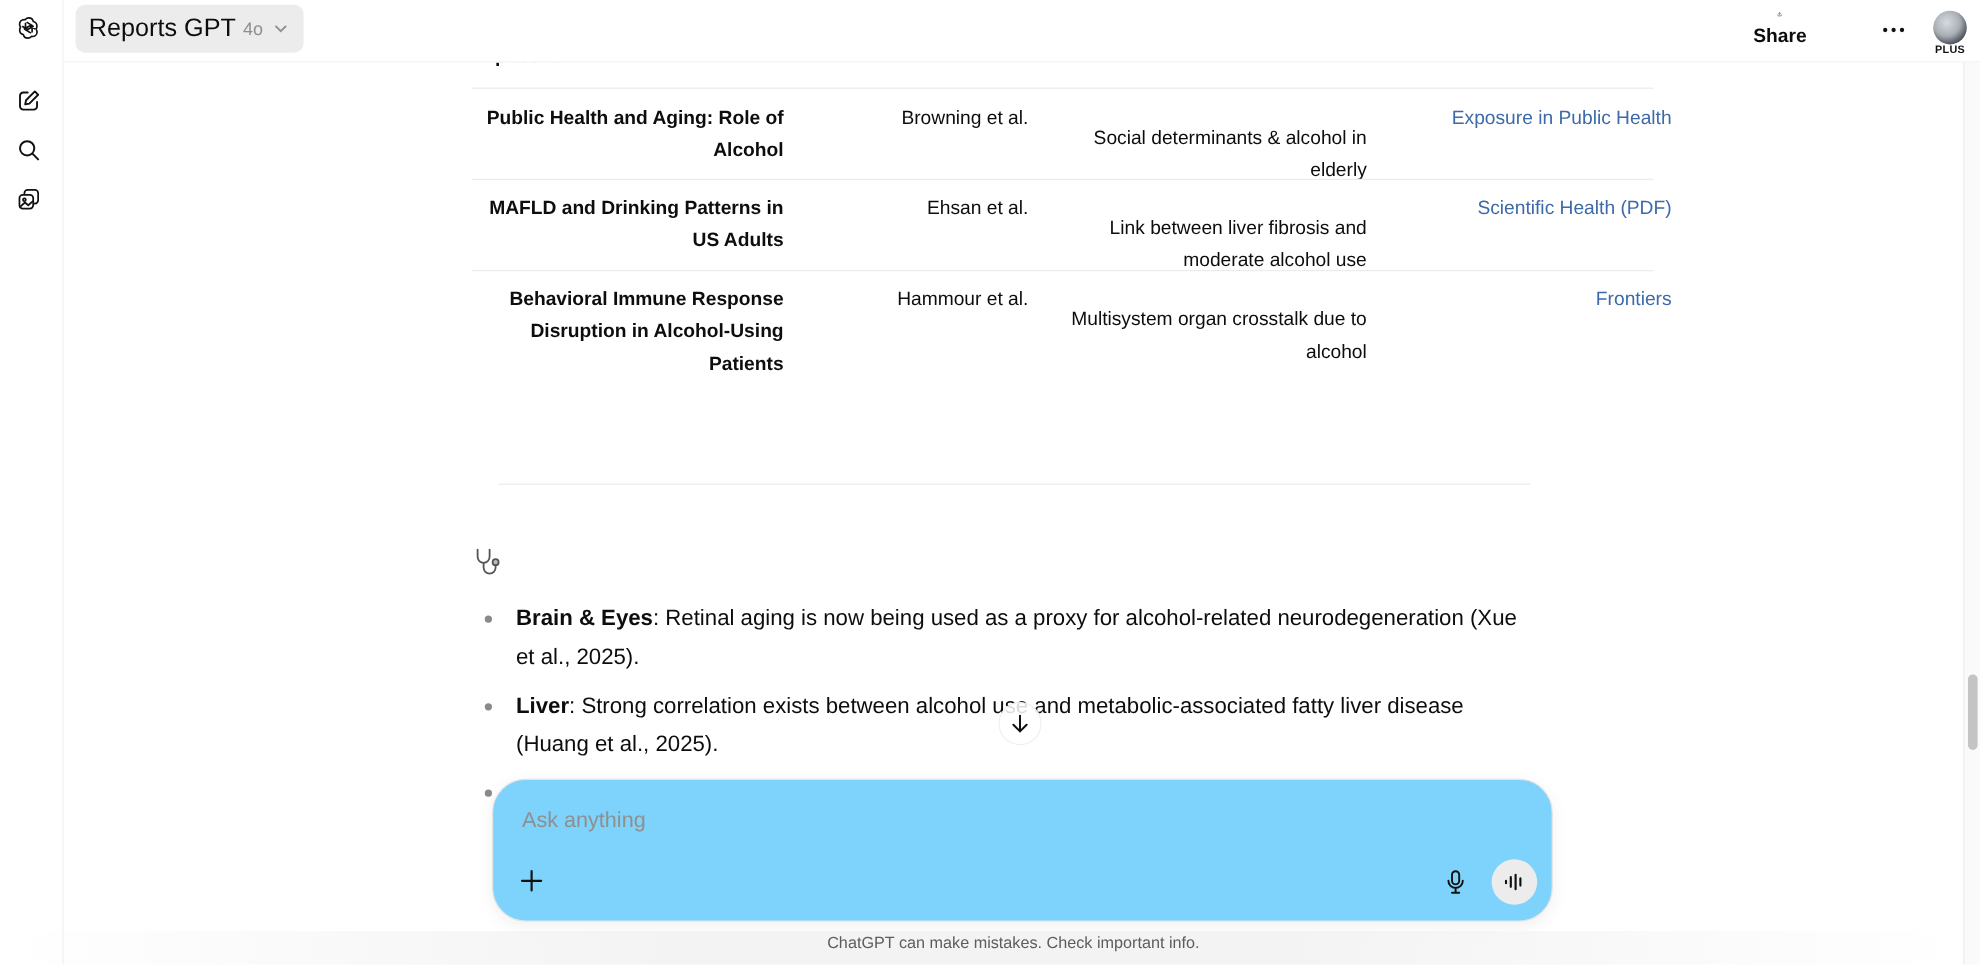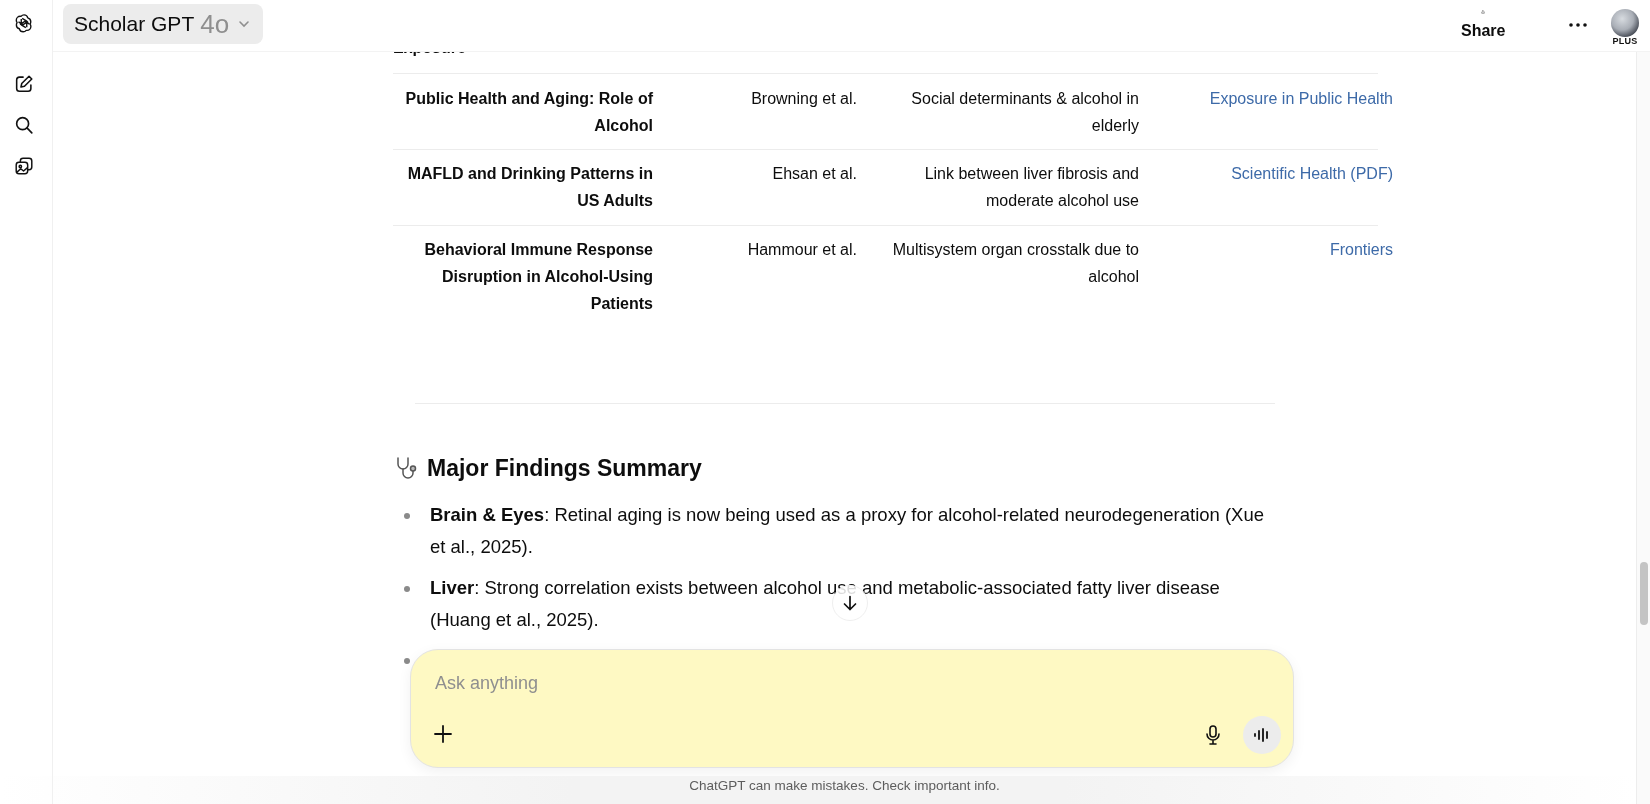--- a/index.html
+++ b/index.html
@@ -8,62 +8,62 @@
 
     
     .rail { position: absolute; left: 0; top: 0; width: 53px; height: 804px; background: #ffffff; border-right: 1px solid #f0f0f0; }
     .rail-icon { position: absolute; left: 12px; width: 24px; height: 24px; display: flex; align-items: center; justify-content: center; cursor: pointer; }
     .rail-icon svg { width: 22px; height: 22px; }
 
     
     .header { position: absolute; left: 53px; top: 0; right: 0; height: 52px; background: #ffffff; border-bottom: 1px solid #f3f3f3; z-index: 5; }
     .model-switch { position: absolute; left: 10px; top: 4px; height: 40px; padding: 0 12px 0 11px; background: #ececec; border-radius: 8px; display: flex; align-items: center; gap: 6px; cursor: pointer; }
     .model-name { font-size: 21px; color: #0d0d0d; }
-    .model-version { font-size: 26px; color: #8f8f8f; }
+    .model-version { font-size: 15px; color: #8f8f8f; }
     .model-chevron { width: 14px; height: 14px; margin-left: 2px; }
     .share-btn { position: absolute; left: 1408px; top: 10px; height: 30px; display: flex; align-items: center; gap: 8px; cursor: pointer; flex-direction: column; }
     .share-btn svg { width: 20px; height: 20px; }
     .share-label { font-size: 16px; font-weight: bold; color: #0d0d0d; }
     .more-btn { position: absolute; left: 1510px; top: 10px; width: 30px; height: 30px; display: flex; align-items: center; justify-content: center; cursor: pointer; }
     .avatar-wrap { position: absolute; left: 1548px; top: 6px; width: 48px; height: 44px; cursor: pointer; }
     .avatar { position: absolute; left: 10px; top: 3px; width: 28px; height: 28px; border-radius: 50%; background: radial-gradient(circle at 40% 35%, #d7dbe0 0%, #a9aeb6 45%, #4a4f59 75%, #c9ccd1 100%); }
     .plan-badge { position: absolute; left: 0; top: 30px; width: 48px; text-align: center; font-size: 9px; font-weight: bold; color: #111; letter-spacing: 0.2px; }
 
     
     .content { position: absolute; left: 53px; top: 52px; right: 14px; bottom: 0; overflow: hidden; }
     .article { position: absolute; left: 340px; width: 880px; top: 0; }
 
     .partial-cell { position: absolute; left: 0; top: -16px; font-size: 16px; font-weight: bold; color: #0d0d0d; }
     .row-divider { position: absolute; left: 0; width: 985px; height: 1px; background: #ececec; }
 
     .table-row { position: absolute; left: 0; width: 985px; }
     .cell { position: absolute; top: 0; font-size: 16px; line-height: 27px; text-align: right; }
     .cell.title { left: 0; width: 260px; font-weight: bold; color: #0d0d0d; }
     .cell.authors { left: 304px; width: 160px; color: #0d0d0d; }
-    .cell.focus { left: 486px; width: 260px; color: #0d0d0d; }
+    .cell.focus { left: 486px; width: 260px; color: #0d0d0d; margin-top: 17px; }
     .cell.source { left: 780px; width: 220px; color: #3d6aa8; cursor: pointer; }
 
     .section-rule { position: absolute; left: 22px; width: 860px; height: 1px; background: #ececec; top: 351px; }
 
     .section-heading { position: absolute; left: 0; top: 400px; display: flex; align-items: center; gap: 6px; }
     .section-heading svg { width: 28px; height: 28px; }
     .section-heading-text { font-size: 23px; font-weight: bold; color: #0d0d0d; }
 
     .bullets { position: absolute; left: 0; top: 434px; width: 880px; list-style: none; }
     .bullet { position: relative; padding-left: 37px; font-size: 18.5px; line-height: 32px; color: #0d0d0d; margin-bottom: 9px; }
     .bullet::before { content: ""; position: absolute; left: 11px; top: 14px; width: 6px; height: 6px; border-radius: 50%; background: #8a8a8a; }
     .bullet b { font-weight: bold; }
     .partial-bullet-dot { position: absolute; left: 349px; top: 607px; width: 6px; height: 6px; border-radius: 50%; background: #8a8a8a; }
 
     
     .scroll-down { position: absolute; left: 832px; top: 585px; width: 36px; height: 36px; border-radius: 50%; background: rgba(255,255,255,0.85); border: 1px solid #efefef; display: flex; align-items: center; justify-content: center; cursor: pointer; z-index: 6; }
     .scroll-down svg { width: 18px; height: 18px; }
 
     
-    .composer { position: absolute; left: 410px; top: 649px; width: 884px; height: 119px; background: #fef9c3; border: 1px solid #e3e3e3; border-radius: 28px; box-shadow: 0 4px 14px rgba(0,0,0,0.06); z-index: 7; }
+    .composer { position: absolute; left: 410px; top: 649px; width: 884px; height: 119px; background: #7dd3fc; border: 1px solid #e3e3e3; border-radius: 28px; box-shadow: 0 4px 14px rgba(0,0,0,0.06); z-index: 7; }
     .composer-input { position: absolute; left: 24px; top: 18px; width: 820px; height: 30px; border: none; outline: none; font-size: 18px; color: #0d0d0d; background: transparent; font-family: "Liberation Sans", sans-serif; }
     .composer-input::placeholder { color: #8f8f8f; }
     .composer-plus { position: absolute; left: 18px; top: 70px; width: 28px; height: 28px; display: flex; align-items: center; justify-content: center; cursor: pointer; }
     .composer-mic { position: absolute; left: 788px; top: 71px; width: 28px; height: 28px; display: flex; align-items: center; justify-content: center; cursor: pointer; }
     .composer-voice { position: absolute; left: 832px; top: 66px; width: 38px; height: 38px; border-radius: 50%; background: #ececec; display: flex; align-items: center; justify-content: center; cursor: pointer; }
 
     .footer-note { position: absolute; left: 0; right: 14px; top: 776px; height: 28px; text-align: center; font-size: 13.5px; color: #5d5d5d; background: linear-gradient(to right, rgba(255,255,255,0) 0%, #f3f3f3 35%, #f3f3f3 65%, rgba(255,255,255,0) 100%); padding-top: 2px; z-index: 7; padding-left: 53px; }
 
     
     .scrollbar-track { position: absolute; right: 0; top: 52px; width: 14px; height: 752px; background: #fafafa; border-left: 1px solid #ededed; }
@@ -96,21 +96,21 @@
       <rect x="8" y="3.5" width="12.5" height="12.5" rx="3"></rect>
       <rect x="3.5" y="8" width="12.5" height="12.5" rx="3" fill="#fff"></rect>
       <circle cx="8" cy="12.5" r="1.3"></circle>
       <path d="M4 19l4.5-4 3 2.5 4-3.5"></path>
     </svg>
   </div>
 </div>
 
 <div class="header">
   <div class="model-switch">
-    <span class="model-name">Scholar GPT</span>
+    <span class="model-name">Reports GPT</span>
     <span class="model-version">4o</span>
     <svg class="model-chevron" viewBox="0 0 14 14" fill="none" stroke="#8f8f8f" stroke-width="1.6" stroke-linecap="round">
         <path d="M3 5l4 4 4-4"></path>
       </svg>
   </div>
 
   <div class="share-btn">
     <svg viewBox="0 0 20 20" fill="none" stroke="#111" stroke-width="1.7" stroke-linecap="round" stroke-linejoin="round">
       <path d="M10 13V3M6 6.5L10 2.5l4 4"></path>
       <path d="M3 11v4.5a1.5 1.5 0 0 0 1.5 1.5h11a1.5 1.5 0 0 0 1.5-1.5V11"></path>
@@ -161,21 +161,20 @@
     </div>
 
     <div class="section-rule"></div>
 
     <div class="section-heading" style="top:402px;">
       <svg viewBox="0 0 28 28" fill="none" stroke="#555" stroke-width="1.5" stroke-linecap="round">
         <path d="M5 4v6a5 5 0 0 0 10 0V4"></path>
         <path d="M10 15v4a5 5 0 0 0 10 0v-2"></path>
         <circle cx="20" cy="14.5" r="2.5" fill="#bbb"></circle>
       </svg>
-      <span class="section-heading-text">Major Findings Summary</span>
     </div>
 
     <ul class="bullets" style="top:447px;">
       <li class="bullet"><b>Brain &amp; Eyes</b><span>: Retinal aging is now being used as a proxy for alcohol-related neurodegeneration (Xue et al., 2025).</span></li>
       <li class="bullet"><b>Liver</b><span>: Strong correlation exists between alcohol use and metabolic-associated fatty liver disease (Huang et al., 2025).</span></li>
     </ul>
   </div>
 </div>
 
 <div class="partial-bullet-dot" style="left:404px; top:658px;"></div>

